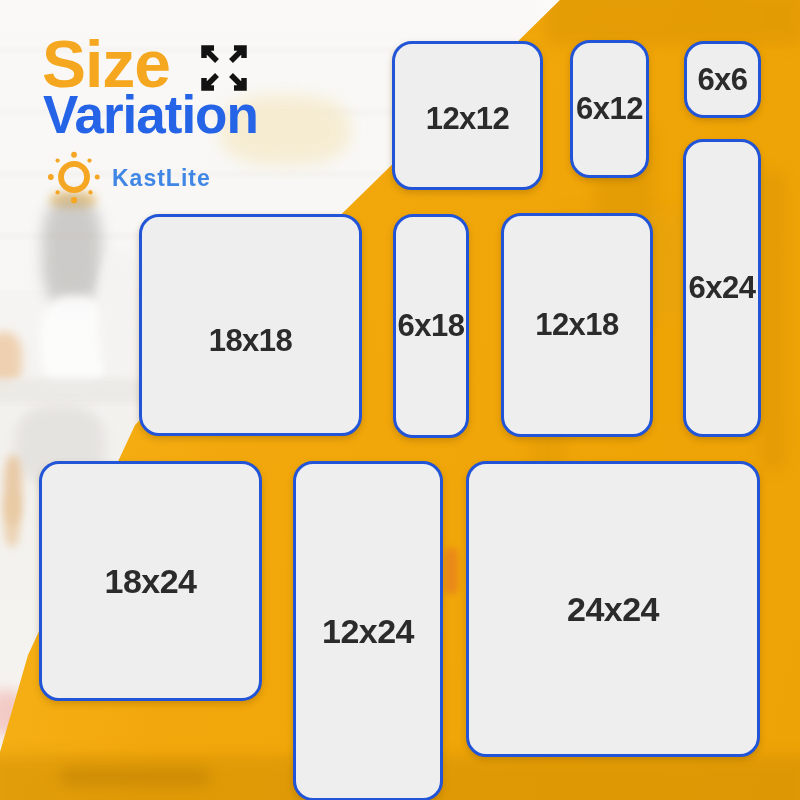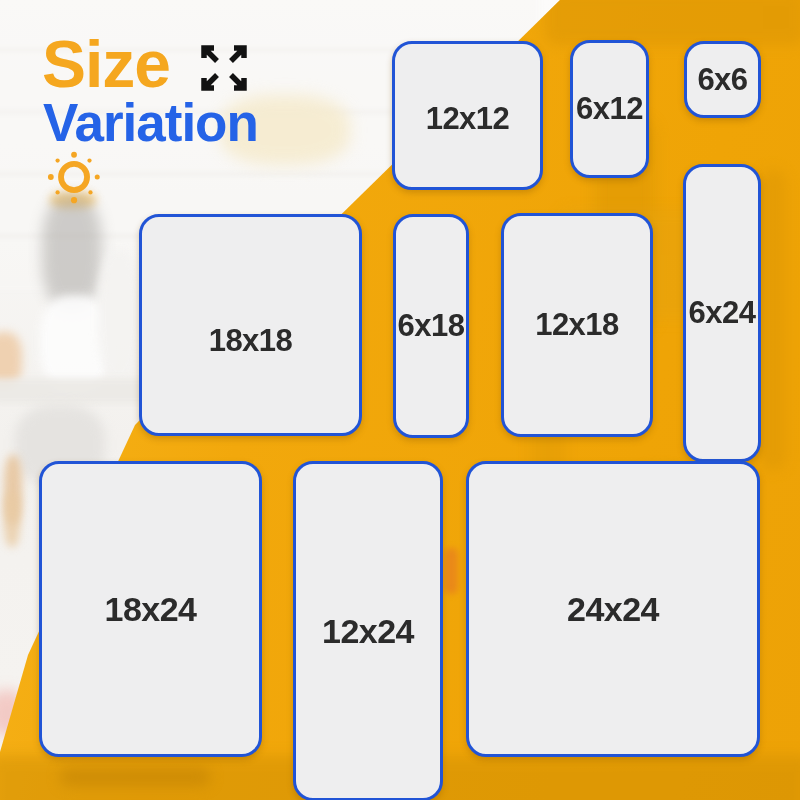--- a/index.html
+++ b/index.html
@@ -46,21 +46,21 @@
   .s-orange1{left:444px;top:548px;width:14px;height:46px;background:#e8821d;opacity:.8;border-radius:6px;filter:blur(3px);}
   .s-orange2{left:550px;top:718px;width:34px;height:20px;background:#e8821d;opacity:.7;border-radius:6px;filter:blur(4px);}
   
   .title-size{
     position:absolute;left:42px;top:26px;
     font-size:66px;font-weight:800;letter-spacing:-1px;
     color:var(--title-orange,#f5a71f);
   }
   .expand-icon{position:absolute;left:196px;top:40px;width:56px;height:56px;}
   .title-variation{
-    position:absolute;left:43px;top:92px;
+    position:absolute;left:43px;top:84px;
     font-size:53px;font-weight:800;letter-spacing:-1px;
     color:var(--title-blue,#2563e7);
     text-align:right;
   }
   .sun-icon{position:absolute;left:46px;top:148px;width:58px;height:58px;}
   .brand-name{
     position:absolute;left:112px;top:165px;
     font-size:23px;font-weight:700;letter-spacing:1px;
     color:var(--brand-blue,#3f86e5);
   }
@@ -128,44 +128,45 @@
     <circle cx="29" cy="7" r="3" fill="#F5A623"></circle>
     <circle cx="45" cy="13" r="2.2" fill="#F5A623"></circle>
     <circle cx="53" cy="30" r="2.6" fill="#F5A623"></circle>
     <circle cx="46" cy="46" r="2.2" fill="#F5A623"></circle>
     <circle cx="29" cy="54" r="3.2" fill="#F5A623"></circle>
     <circle cx="12" cy="46" r="2.2" fill="#F5A623"></circle>
     <circle cx="5" cy="30" r="3" fill="#F5A623"></circle>
     <circle cx="12" cy="13" r="2.2" fill="#F5A623"></circle>
   </svg>
 
+  <span class="brand-name">KastLite</span>
 
   <div id="cards">
       <div class="size-card" style="left: 392px; top: 41px; width: 151px; height: 149px;">
         <span class="size-label" style="font-size: 31px; margin-top: 7px;">12x12</span>
       </div>
       <div class="size-card" style="left: 570px; top: 40px; width: 79px; height: 138px;">
         <span class="size-label" style="font-size: 31px;">6x12</span>
       </div>
       <div class="size-card" style="left: 684px; top: 41px; width: 77px; height: 77px;">
         <span class="size-label" style="font-size: 31px;">6x6</span>
       </div>
-      <div class="size-card" style="left: 683px; top: 139px; width: 78px; height: 298px; margin-top: 25px;">
+      <div class="size-card" style="left: 683px; top: 139px; width: 78px; height: 298px;">
         <span class="size-label" style="font-size: 31px;">6x24</span>
       </div>
       <div class="size-card" style="left: 139px; top: 214px; width: 223px; height: 222px;">
         <span class="size-label" style="font-size: 31px; margin-top: 32px;">18x18</span>
       </div>
       <div class="size-card" style="left: 393px; top: 214px; width: 76px; height: 224px;">
         <span class="size-label" style="font-size: 31px;">6x18</span>
       </div>
       <div class="size-card" style="left: 501px; top: 213px; width: 152px; height: 224px;">
         <span class="size-label" style="font-size: 31px;">12x18</span>
       </div>
-      <div class="size-card" style="left: 39px; top: 461px; width: 223px; height: 296px;">
+      <div class="size-card" style="left: 39px; top: 461px; width: 223px; height: 240px;">
         <span class="size-label" style="font-size: 34px;">18x24</span>
       </div>
       <div class="size-card" style="left: 293px; top: 461px; width: 150px; height: 340px;">
         <span class="size-label" style="font-size: 34px;">12x24</span>
       </div>
       <div class="size-card" style="left: 466px; top: 461px; width: 294px; height: 296px;">
         <span class="size-label" style="font-size: 34px;">24x24</span>
       </div>
     </div>
 

